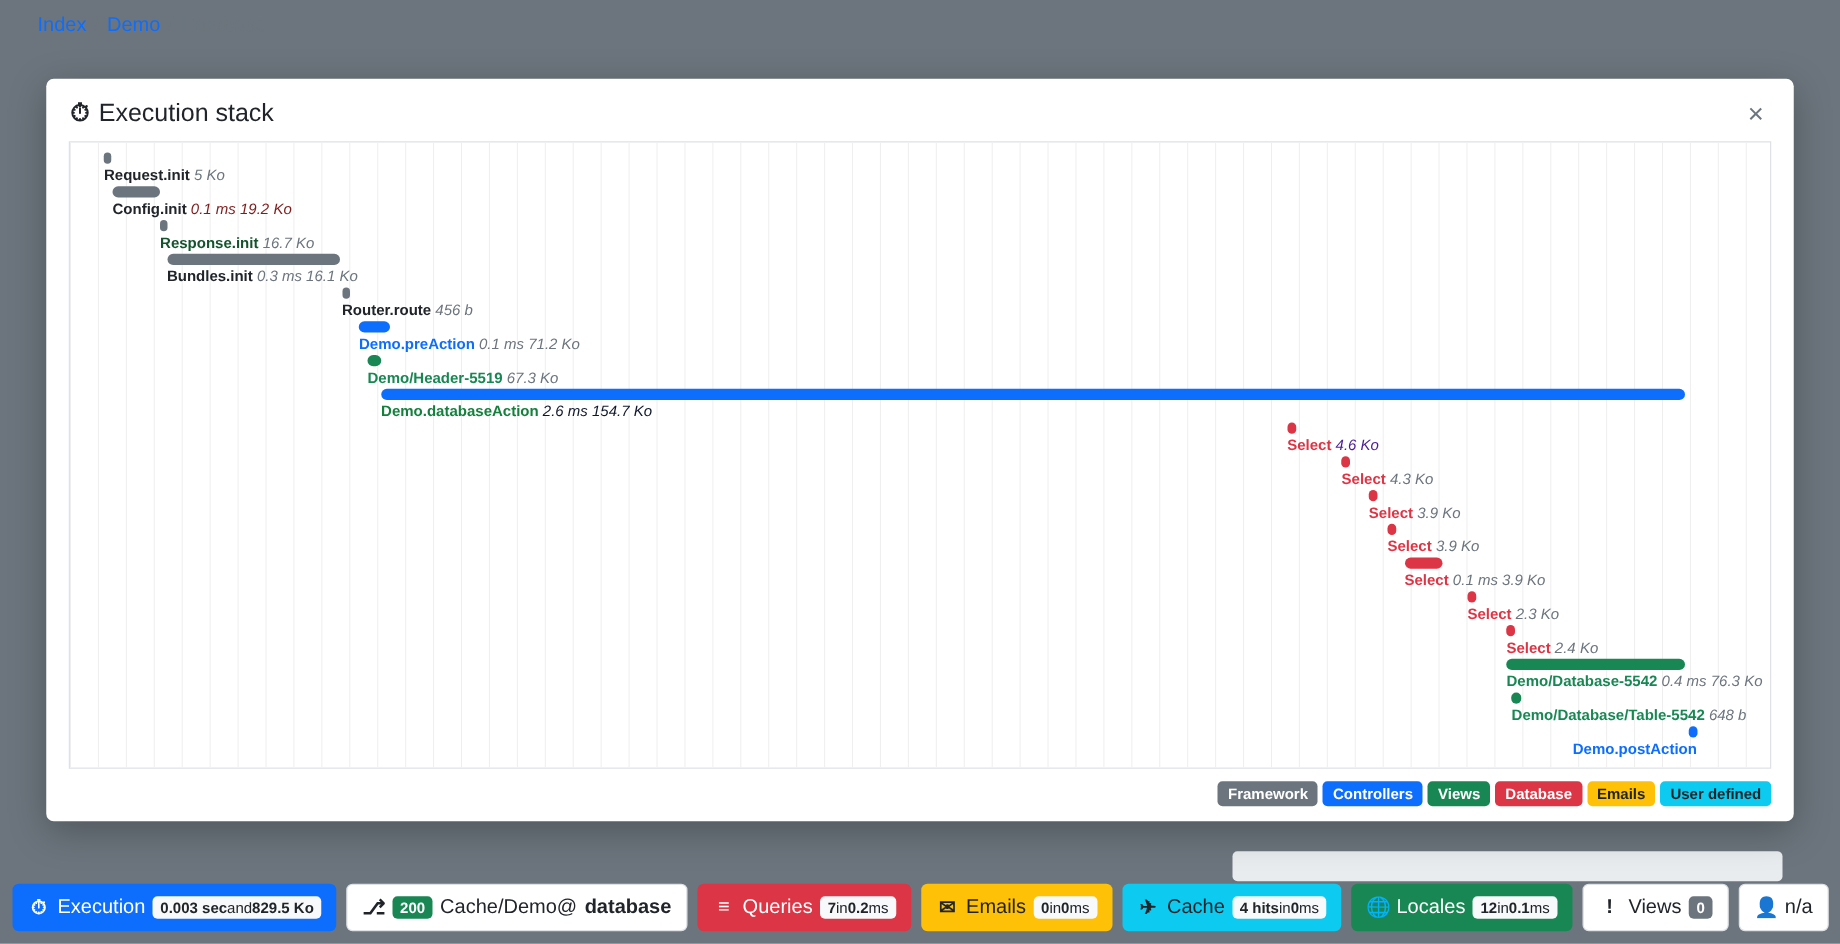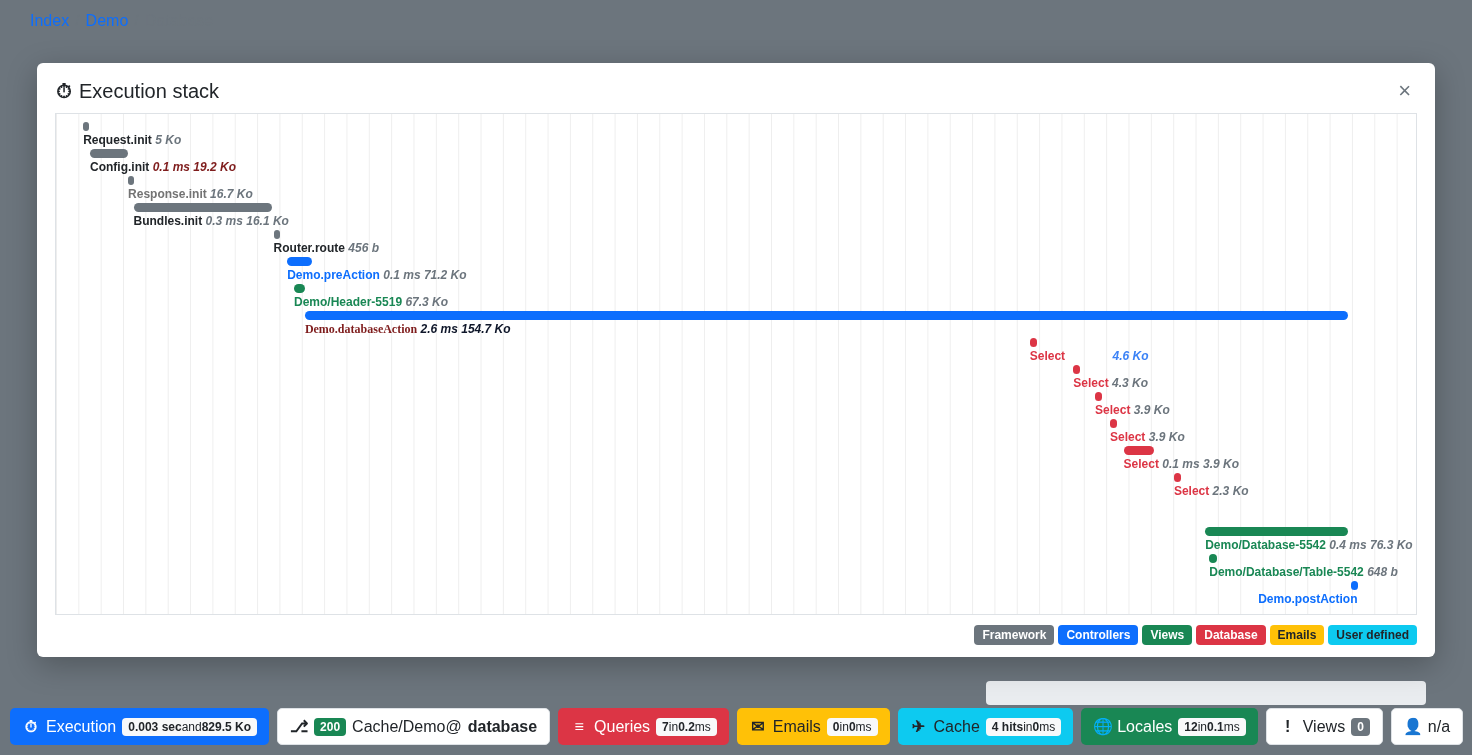--- a/index.html
+++ b/index.html
@@ -44,21 +44,21 @@
   }
   .bar {
     position:absolute; top:0; height:9px; border-radius:5px;
     min-width:6px;
   }
   .entry .lbl {
     position:absolute; top:11px; white-space:nowrap;
     font-size:12px; line-height:14px;
   }
   .entry .lbl b { font-weight:700; }
-  .entry .lbl i { font-style: italic; font-weight:700;}
+  .entry .lbl i { font-style: italic; font-weight:400;}
 
   
   .legend { text-align:right; padding:10px 18px 0 18px; }
   .badge {
     display:inline-block; padding:3px 8px; border-radius:4px;
     font-size:12px; font-weight:700; color:#fff; margin-left:4px;
   }
 
   
   .bg-block {
@@ -114,65 +114,69 @@
         <div class="entry" style="top: 8px; height: 27px;">
           <div class="bar" style="left: 2%; width: 0.4%; background: rgb(108, 117, 125);"></div>
           <div class="lbl" style="left: 2%;"><b style="color: rgb(33, 37, 41);">Request.init</b> <i style="color: rgb(108, 117, 125);">5 Ko</i></div>
         </div>
         <div class="entry" style="top: 35px; height: 27px;">
           <div class="bar" style="left: 2.5%; width: 2.8%; background: rgb(108, 117, 125);"></div>
           <div class="lbl" style="left: 2.5%;"><b style="color: rgb(33, 37, 41);">Config.init</b> <i style="color: #7f1d1d;">0.1 ms 19.2 Ko</i></div>
         </div>
         <div class="entry" style="top: 62px; height: 27px;">
           <div class="bar" style="left: 5.3%; width: 0.4%; background: rgb(108, 117, 125);"></div>
-          <div class="lbl" style="left: 5.3%;"><b style="color: #737373;">Response.init</b> <i style="color: rgb(108, 117, 125);">16.7 Ko</i></div>
+          <div class="lbl" style="left: 5.3%;"><b style="color: #14532d;">Response.init</b> <i style="color: rgb(108, 117, 125);">16.7 Ko</i></div>
         </div>
         <div class="entry" style="top: 89px; height: 27px;">
           <div class="bar" style="left: 5.7%; width: 10.2%; background: rgb(108, 117, 125);"></div>
           <div class="lbl" style="left: 5.7%;"><b style="color: rgb(33, 37, 41);">Bundles.init</b> <i style="color: rgb(108, 117, 125);">0.3 ms 16.1 Ko</i></div>
         </div>
         <div class="entry" style="top: 116px; height: 27px;">
           <div class="bar" style="left: 16%; width: 0.4%; background: rgb(108, 117, 125);"></div>
           <div class="lbl" style="left: 16%;"><b style="color: rgb(33, 37, 41);">Router.route</b> <i style="color: rgb(108, 117, 125);">456 b</i></div>
         </div>
         <div class="entry" style="top: 143px; height: 27px;">
           <div class="bar" style="left: 17%; width: 1.8%; background: rgb(13, 110, 253);"></div>
           <div class="lbl" style="left: 17%;"><b style="color: rgb(13, 110, 253);">Demo.preAction</b> <i style="color: rgb(108, 117, 125);">0.1 ms 71.2 Ko</i></div>
         </div>
         <div class="entry" style="top: 170px; height: 27px;">
           <div class="bar" style="left: 17.5%; width: 0.8%; background: rgb(25, 135, 84);"></div>
           <div class="lbl" style="left: 17.5%;"><b style="color: rgb(25, 135, 84);">Demo/Header-5519</b> <i style="color: rgb(108, 117, 125);">67.3 Ko</i></div>
         </div>
         <div class="entry" style="top: 197px; height: 27px;">
           <div class="bar" style="left: 18.3%; width: 76.7%; background: rgb(13, 110, 253);"></div>
-          <div class="lbl" style="left: 18.3%;"><b style="color: #7f1d1d; font-family: Liberation Serif, serif;">Demo.databaseAction</b> <i style="color: #0f172a;">2.6 ms 154.7 Ko</i></div>
+          <div class="lbl" style="left: 18.3%;"><b style="color: #15803d;">Demo.databaseAction</b> <i style="color: #0f172a;">2.6 ms 154.7 Ko</i></div>
         </div>
         <div class="entry" style="top: 224px; height: 27px;">
           <div class="bar" style="left: 71.6%; width: 0.5%; background: rgb(220, 53, 69);"></div>
-          <div class="lbl" style="left: 71.6%;"><b style="color: rgb(220, 53, 69);">Select</b> <i style="color: #3b82f6; margin-left: 44px;">4.6 Ko</i></div>
+          <div class="lbl" style="left: 71.6%;"><b style="color: rgb(220, 53, 69);">Select</b> <i style="color: #4c1d95;">4.6 Ko</i></div>
         </div>
         <div class="entry" style="top: 251px; height: 27px;">
           <div class="bar" style="left: 74.8%; width: 0.5%; background: rgb(220, 53, 69);"></div>
           <div class="lbl" style="left: 74.8%;"><b style="color: rgb(220, 53, 69);">Select</b> <i style="color: rgb(108, 117, 125);">4.3 Ko</i></div>
         </div>
         <div class="entry" style="top: 278px; height: 27px;">
           <div class="bar" style="left: 76.4%; width: 0.5%; background: rgb(220, 53, 69);"></div>
           <div class="lbl" style="left: 76.4%;"><b style="color: rgb(220, 53, 69);">Select</b> <i style="color: rgb(108, 117, 125);">3.9 Ko</i></div>
         </div>
         <div class="entry" style="top: 305px; height: 27px;">
           <div class="bar" style="left: 77.5%; width: 0.5%; background: rgb(220, 53, 69);"></div>
           <div class="lbl" style="left: 77.5%;"><b style="color: rgb(220, 53, 69);">Select</b> <i style="color: rgb(108, 117, 125);">3.9 Ko</i></div>
         </div>
         <div class="entry" style="top: 332px; height: 27px;">
           <div class="bar" style="left: 78.5%; width: 2.2%; background: rgb(220, 53, 69);"></div>
           <div class="lbl" style="left: 78.5%;"><b style="color: rgb(220, 53, 69);">Select</b> <i style="color: rgb(108, 117, 125);">0.1 ms 3.9 Ko</i></div>
         </div>
         <div class="entry" style="top: 359px; height: 27px;">
           <div class="bar" style="left: 82.2%; width: 0.5%; background: rgb(220, 53, 69);"></div>
           <div class="lbl" style="left: 82.2%;"><b style="color: rgb(220, 53, 69);">Select</b> <i style="color: rgb(108, 117, 125);">2.3 Ko</i></div>
+        </div>
+        <div class="entry" style="top: 386px; height: 27px;">
+          <div class="bar" style="left: 84.5%; width: 0.5%; background: rgb(220, 53, 69);"></div>
+          <div class="lbl" style="left: 84.5%;"><b style="color: rgb(220, 53, 69);">Select</b> <i style="color: rgb(108, 117, 125);">2.4 Ko</i></div>
         </div>
         <div class="entry" style="top: 413px; height: 27px;">
           <div class="bar" style="left: 84.5%; width: 10.5%; background: rgb(25, 135, 84);"></div>
           <div class="lbl" style="left: 84.5%;"><b style="color: rgb(25, 135, 84);">Demo/Database-5542</b> <i style="color: rgb(108, 117, 125);">0.4 ms 76.3 Ko</i></div>
         </div>
         <div class="entry" style="top: 440px; height: 27px;">
           <div class="bar" style="left: 84.8%; width: 0.6%; background: rgb(25, 135, 84);"></div>
           <div class="lbl" style="left: 84.8%;"><b style="color: rgb(25, 135, 84);">Demo/Database/Table-5542</b> <i style="color: rgb(108, 117, 125);">648 b</i></div>
         </div>
         <div class="entry" style="top: 467px; height: 27px;">

